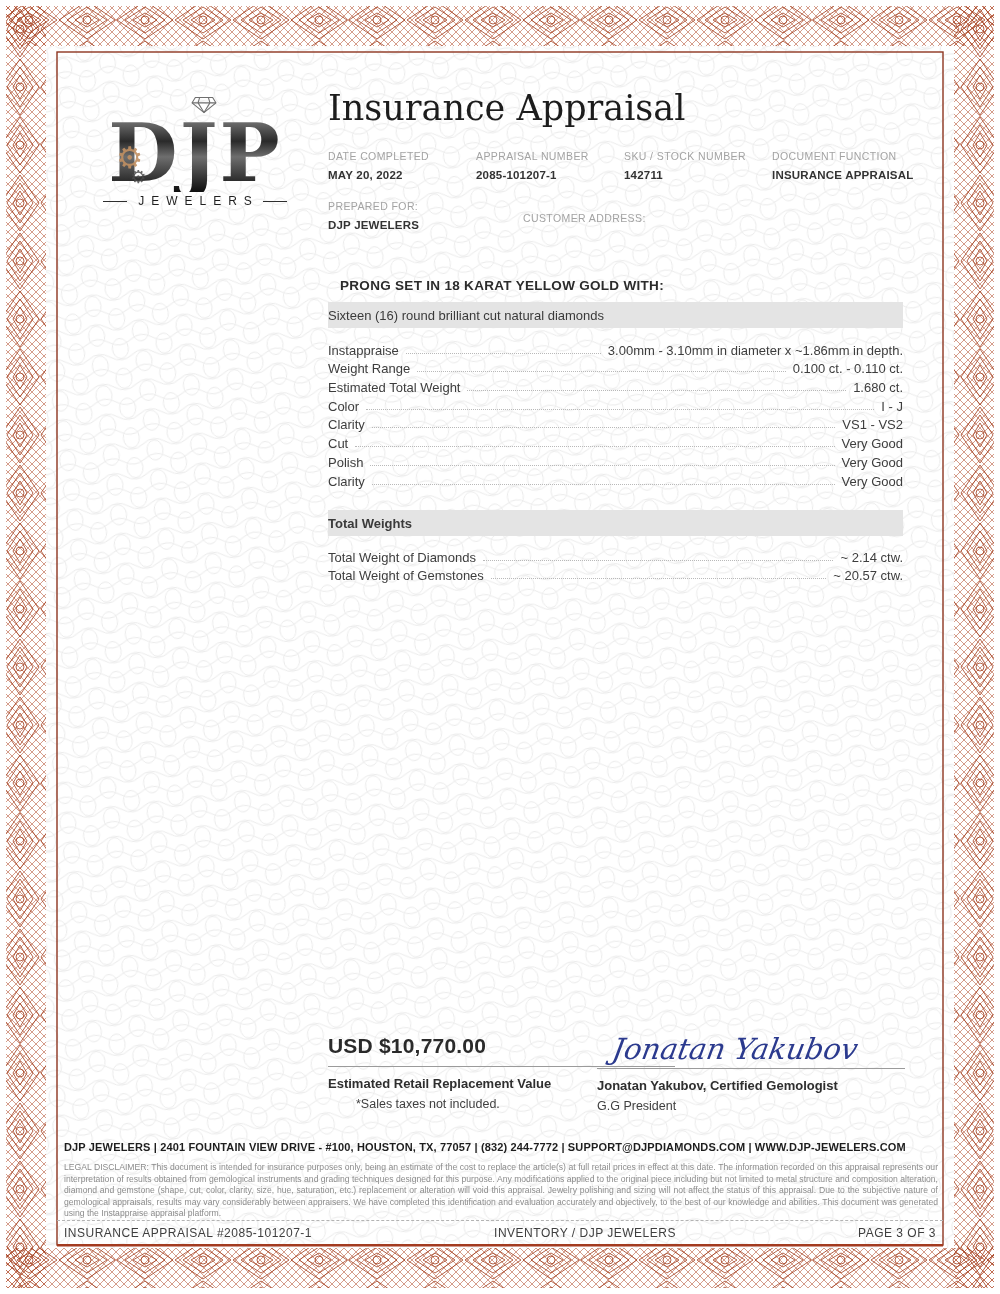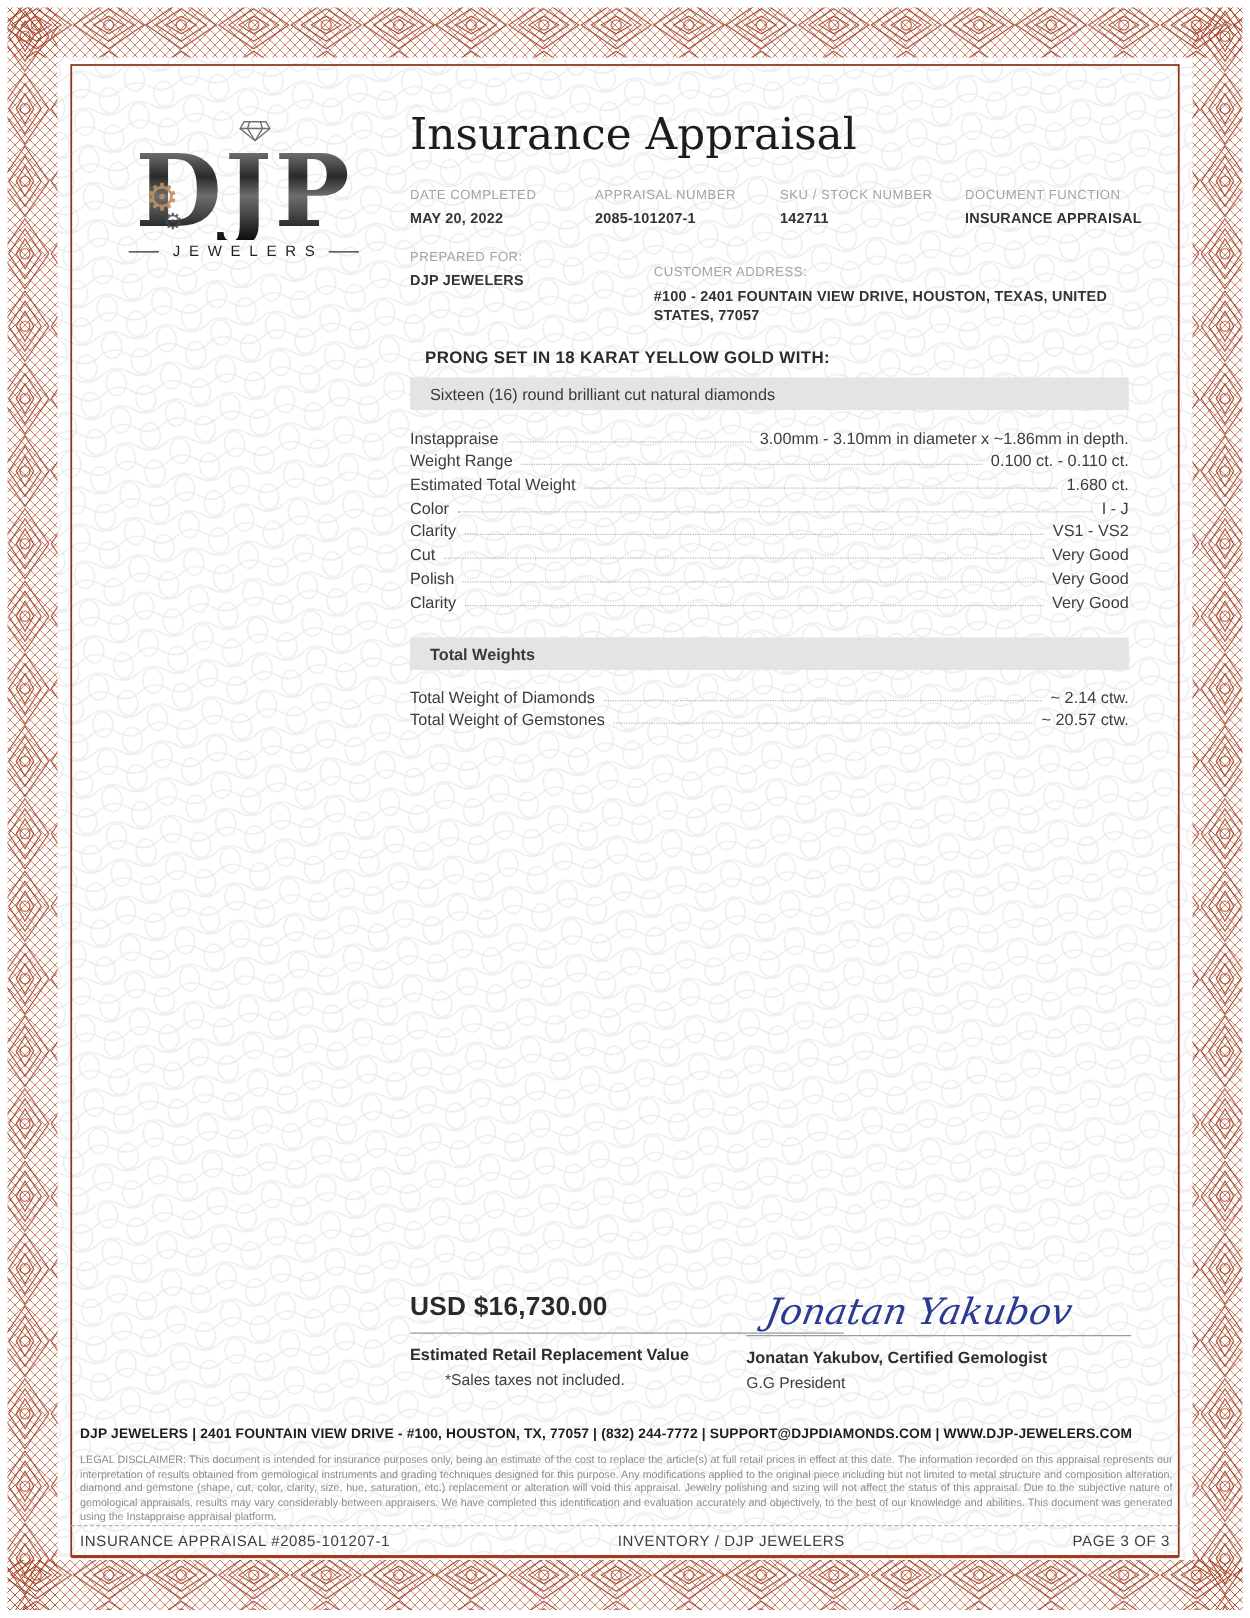--- a/index.html
+++ b/index.html
@@ -29,21 +29,21 @@
   .meta-col:last-child{flex:1;}
   .meta-label{font-size:10.5px;color:#a3a3a3;letter-spacing:.4px;margin-bottom:7px;}
   .meta-value{font-size:11.5px;font-weight:bold;color:#333;letter-spacing:.2px;}
   .prepared{left:328px;top:200px;width:185px;}
   .customer{left:523px;top:212px;width:392px;}
   .customer .meta-value{line-height:15px;}
 
   
   .item-heading{left:328px;top:278px;font-size:13.5px;font-weight:bold;color:#2b2b2b;letter-spacing:.3px;margin-left:12px;}
   .bar{left:328px;width:575px;height:26px;background:#e4e4e4;display:flex;align-items:center;
-       padding-left:16px;box-sizing:border-box;font-size:13px;color:#3a3a3a;}
+       padding-left:0;box-sizing:border-box;font-size:13px;color:#3a3a3a;}
   .bar1{top:302px;}
   .bar2{top:510px;font-weight:bold;}
   .rows{left:328px;width:575px;}
   .rows1{top:339px;}
   .rows2{top:546px;}
   .spec-row{display:flex;align-items:flex-end;height:18.7px;font-size:13px;color:#3d3d3d;}
   .leader{flex:1;border-bottom:1.5px dotted #b9b9b9;margin:0 7px 4px 7px;}
   .spec-label{white-space:nowrap;}
   .spec-value{white-space:nowrap;}
 
@@ -164,21 +164,20 @@
       <div class="meta-value">INSURANCE APPRAISAL</div>
     </div>
   </div>
 
   <div class="layer prepared">
     <div class="meta-label">PREPARED FOR:</div>
     <div class="meta-value">DJP JEWELERS</div>
   </div>
   <div class="layer customer">
     <div class="meta-label">CUSTOMER ADDRESS:</div>
-    <div class="meta-value">#100 - 2401 FOUNTAIN VIEW DRIVE, HOUSTON, TEXAS, UNITED STATES, 77057</div>
   </div>
 
   <div class="layer item-heading">PRONG SET IN 18 KARAT YELLOW GOLD WITH:</div>
   <div class="layer bar bar1">Sixteen (16) round brilliant cut natural diamonds</div>
 
   <div class="layer rows rows1">
     <div class="spec-row">
       <span class="spec-label">Instappraise</span>
       <span class="leader"></span>
       <span class="spec-value">3.00mm - 3.10mm in diameter x ~1.86mm in depth.</span>
@@ -228,21 +227,21 @@
       <span class="spec-value">~ 2.14 ctw.</span>
     </div>
     <div class="spec-row">
       <span class="spec-label">Total Weight of Gemstones</span>
       <span class="leader"></span>
       <span class="spec-value">~ 20.57 ctw.</span>
     </div>
   </div>
 
   <div class="layer valuation">
-    <div class="amount">USD $16,730.00</div>
+    <div class="amount">USD $10,770.00</div>
     <div class="sig-line"></div>
     <div class="val-label">Estimated Retail Replacement Value</div>
     <div class="val-note">*Sales taxes not included.</div>
   </div>
 
   <div class="layer signature">
     <div class="script">Jonatan Yakubov</div>
     <div class="sig-line"></div>
     <div class="sig-name">Jonatan Yakubov, Certified Gemologist</div>
     <div class="sig-title">G.G President</div>

